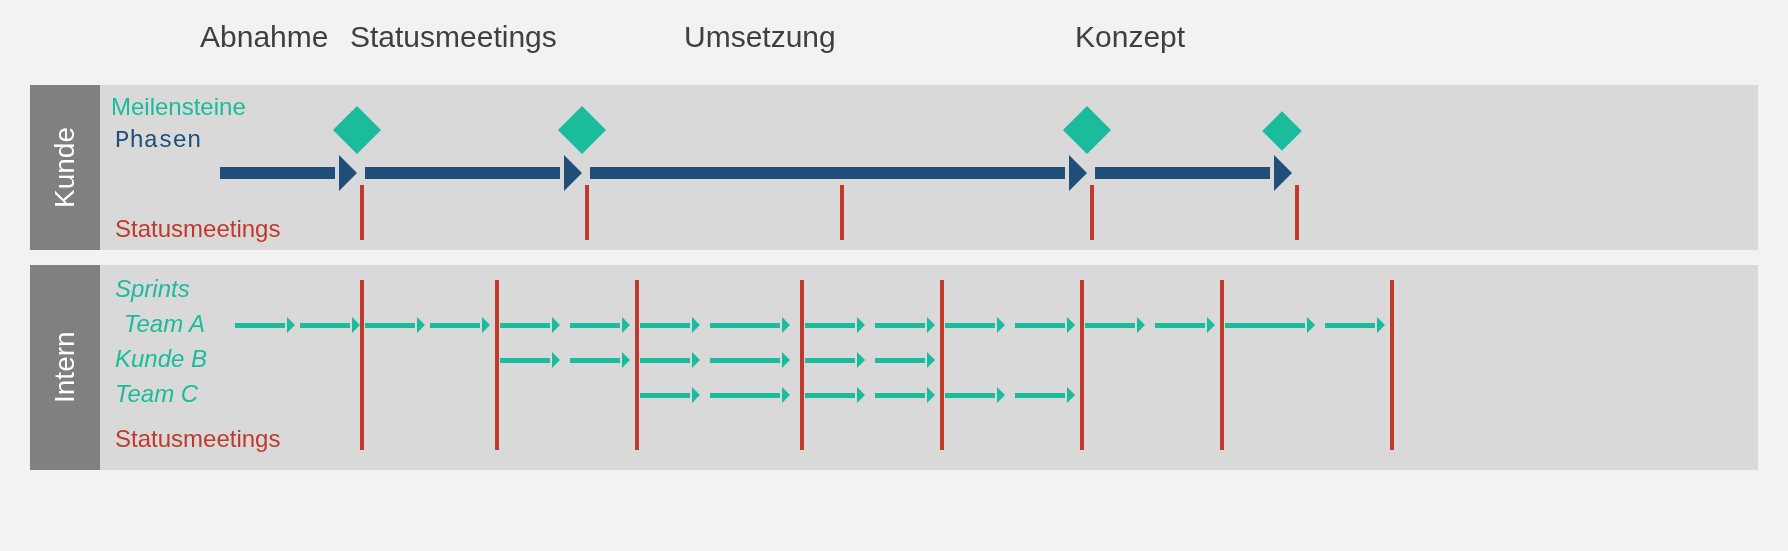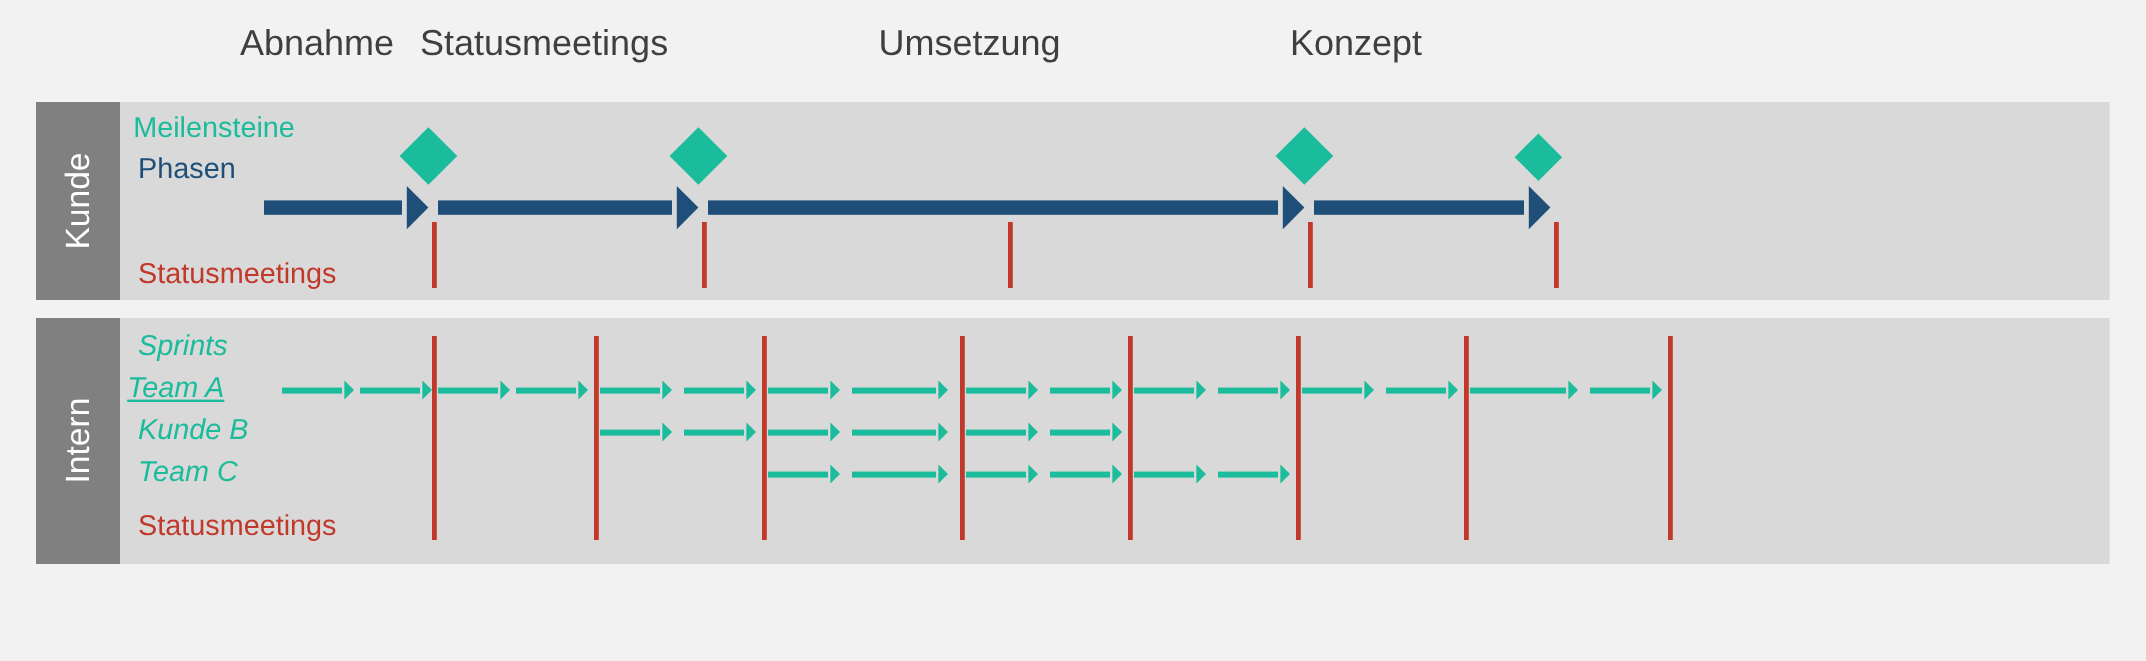--- a/index.html
+++ b/index.html
@@ -33,21 +33,21 @@
     justify-content: center;
     align-items: center;
     writing-mode: vertical-rl;
     transform: rotate(180deg);
   }
   .lane-label {
     position: absolute;
     font-size: 24px;
   }
   .meilensteine { color: #1abc9c; }
-  .phasen       { color: #1f4e79; }
+  .phasen       { color: #1f4e79; font-family: Liberation Mono, monospace; }
   .status       { color: #c0392b; }
   .sprints      { color: #1abc9c; font-style: italic; }
   .team         { color: #1abc9c; font-style: italic; }
 
   
   .phase-arrow {
     position: absolute;
     height: 12px;
     background: #1f4e79;
   }
@@ -99,21 +99,21 @@
     justify-content: center;
     align-items: center;
     font-size: 26px;
   }
 </style>
 </head>
 <body>
 
 <div class="phase-label" style="left:200px; top:20px;">Abnahme</div>
 <div class="phase-label" style="left:350px; top:20px;">Statusmeetings</div>
-<div class="phase-label" style="left:732px; top:20px;text-align:right;">Umsetzung</div>
+<div class="phase-label" style="left:684px; top:20px;text-align:right;">Umsetzung</div>
 <div class="phase-label" style="left:1075px;top:20px;">Konzept</div>
 
 <div class="swimlane" style="top:85px; height:165px;">
   <div class="swimlane-header">Kunde</div>
 
   <div class="lane-label meilensteine" style="left:81px; top:8px;">Meilensteine</div>
   <div class="lane-label phasen" style="left:85px; top:42px;">Phasen</div>
   <div class="lane-label status" style="left:85px; top:130px;">Statusmeetings</div>
 
   <div class="phase-arrow" style="left:190px; width:115px; top:82px;"></div>
@@ -131,21 +131,21 @@
   <div class="vbar" style="left:810px;  top:100px; height:55px;"></div>
   <div class="vbar" style="left:1060px; top:100px; height:55px;"></div>
   <div class="vbar" style="left:1265px; top:100px; height:55px;"></div>
 
 </div>
 
 <div class="swimlane" style="top:265px; height:205px;">
   <div class="swimlane-header">Intern</div>
 
   <div class="lane-label sprints" style="left:85px; top:10px;">Sprints</div>
-  <div class="lane-label team" style="left:76px; top:45px;text-decoration:underline;">Team A</div>
+  <div class="lane-label team" style="left:94px; top:45px;">Team A</div>
   <div class="lane-label team" style="left:85px; top:80px;">Kunde B</div>
   <div class="lane-label team" style="left:85px; top:115px;">Team C</div>
   <div class="lane-label status" style="left:85px; top:160px;">Statusmeetings</div>
 
   <div class="vbar" style="left:330px;  top:15px; height:170px;"></div>
   <div class="vbar" style="left:465px;  top:15px; height:170px;"></div>
   <div class="vbar" style="left:605px;  top:15px; height:170px;"></div>
   <div class="vbar" style="left:770px;  top:15px; height:170px;"></div>
   <div class="vbar" style="left:910px;  top:15px; height:170px;"></div>
   <div class="vbar" style="left:1050px; top:15px; height:170px;"></div>

